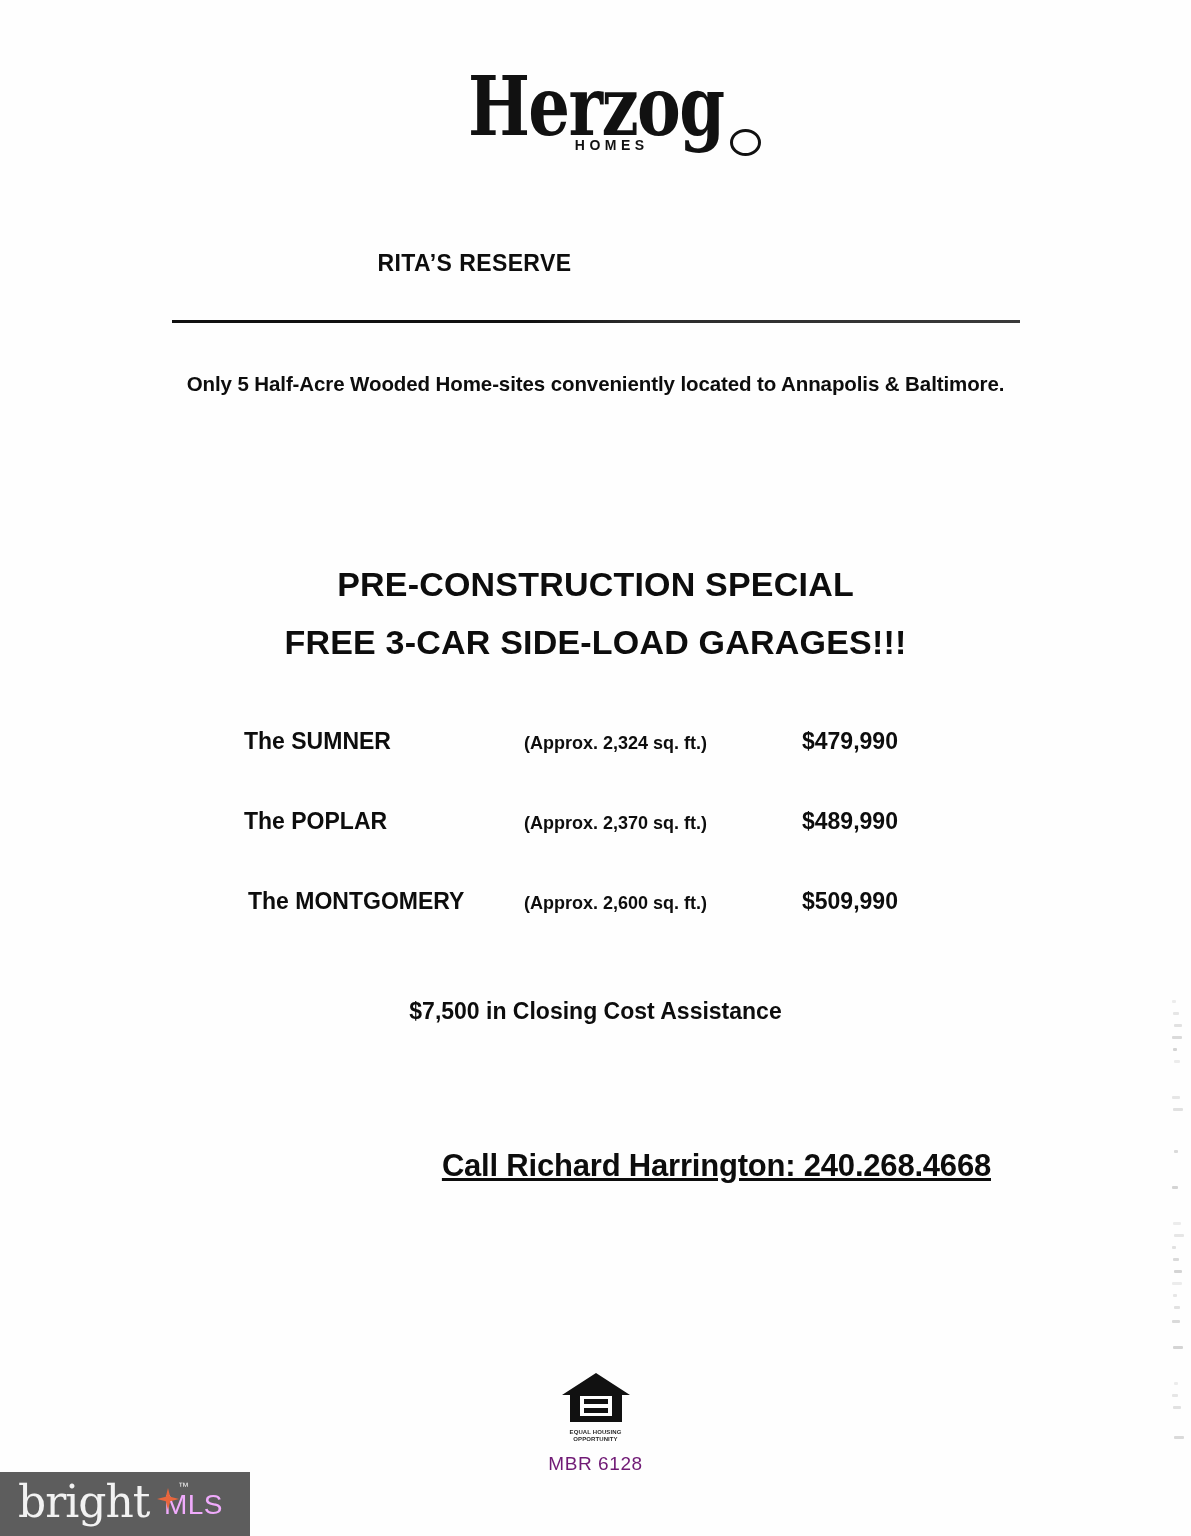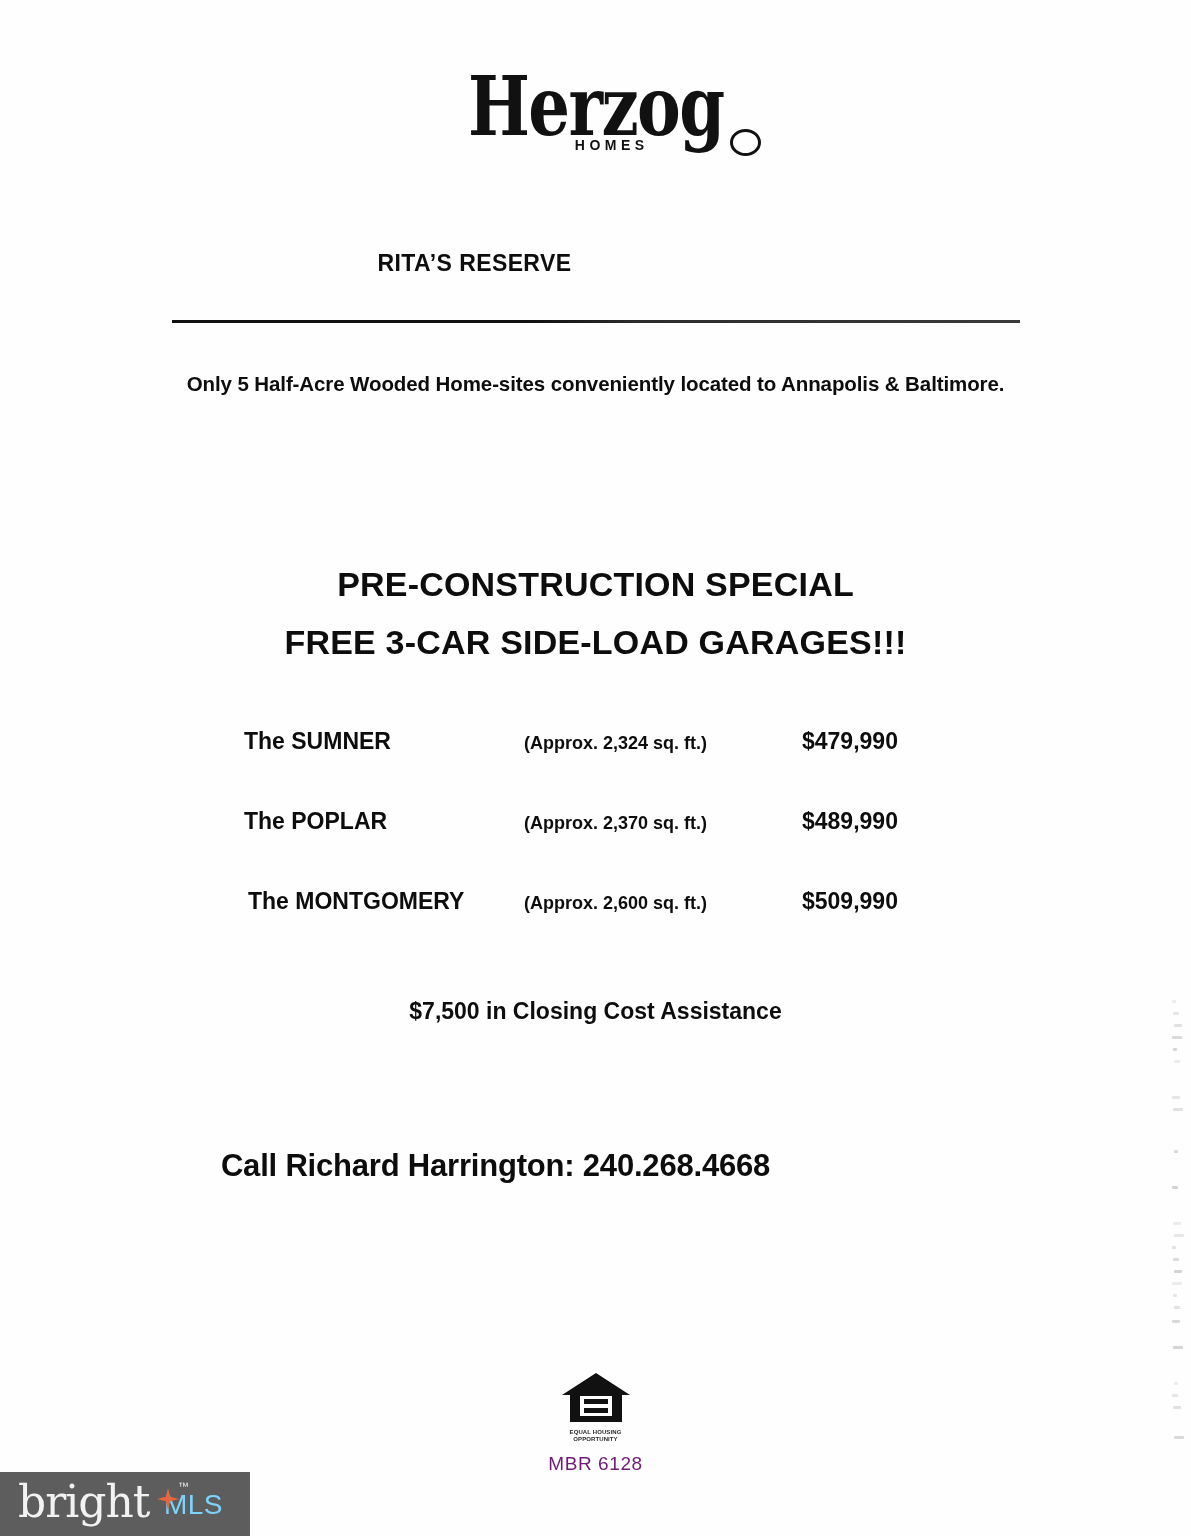--- a/index.html
+++ b/index.html
@@ -185,24 +185,25 @@
     font-size: 23px;
     font-weight: bold;
   }
 
   
   .call-line {
     position: absolute;
     top: 1148px;
     left: 0;
     width: 991px;
-    text-align: center;
+    text-align: right;
     font-size: 31px;
     font-weight: bold;
     letter-spacing: -0.2px;
+    text-decoration: underline;
   }
 
   
   .footer {
     position: absolute;
     top: 1370px;
     left: 0;
     width: 1191px;
     text-align: center;
   }
@@ -282,21 +283,21 @@
     position: absolute;
     left: 160px;
     top: 4px;
     font-family: "Liberation Sans", sans-serif;
     font-size: 11px;
     color: #f0f0f0;
   }
   .wm-mls {
     font-family: "Liberation Sans", sans-serif;
     font-size: 28px;
-    color: #7dd3fc;
+    color: #f0abfc;
     letter-spacing: 0.5px;
     margin-left: 10px;
     vertical-align: 3px;
   }
 </style>
 </head>
 <body>
 
 <div class="page">
 

